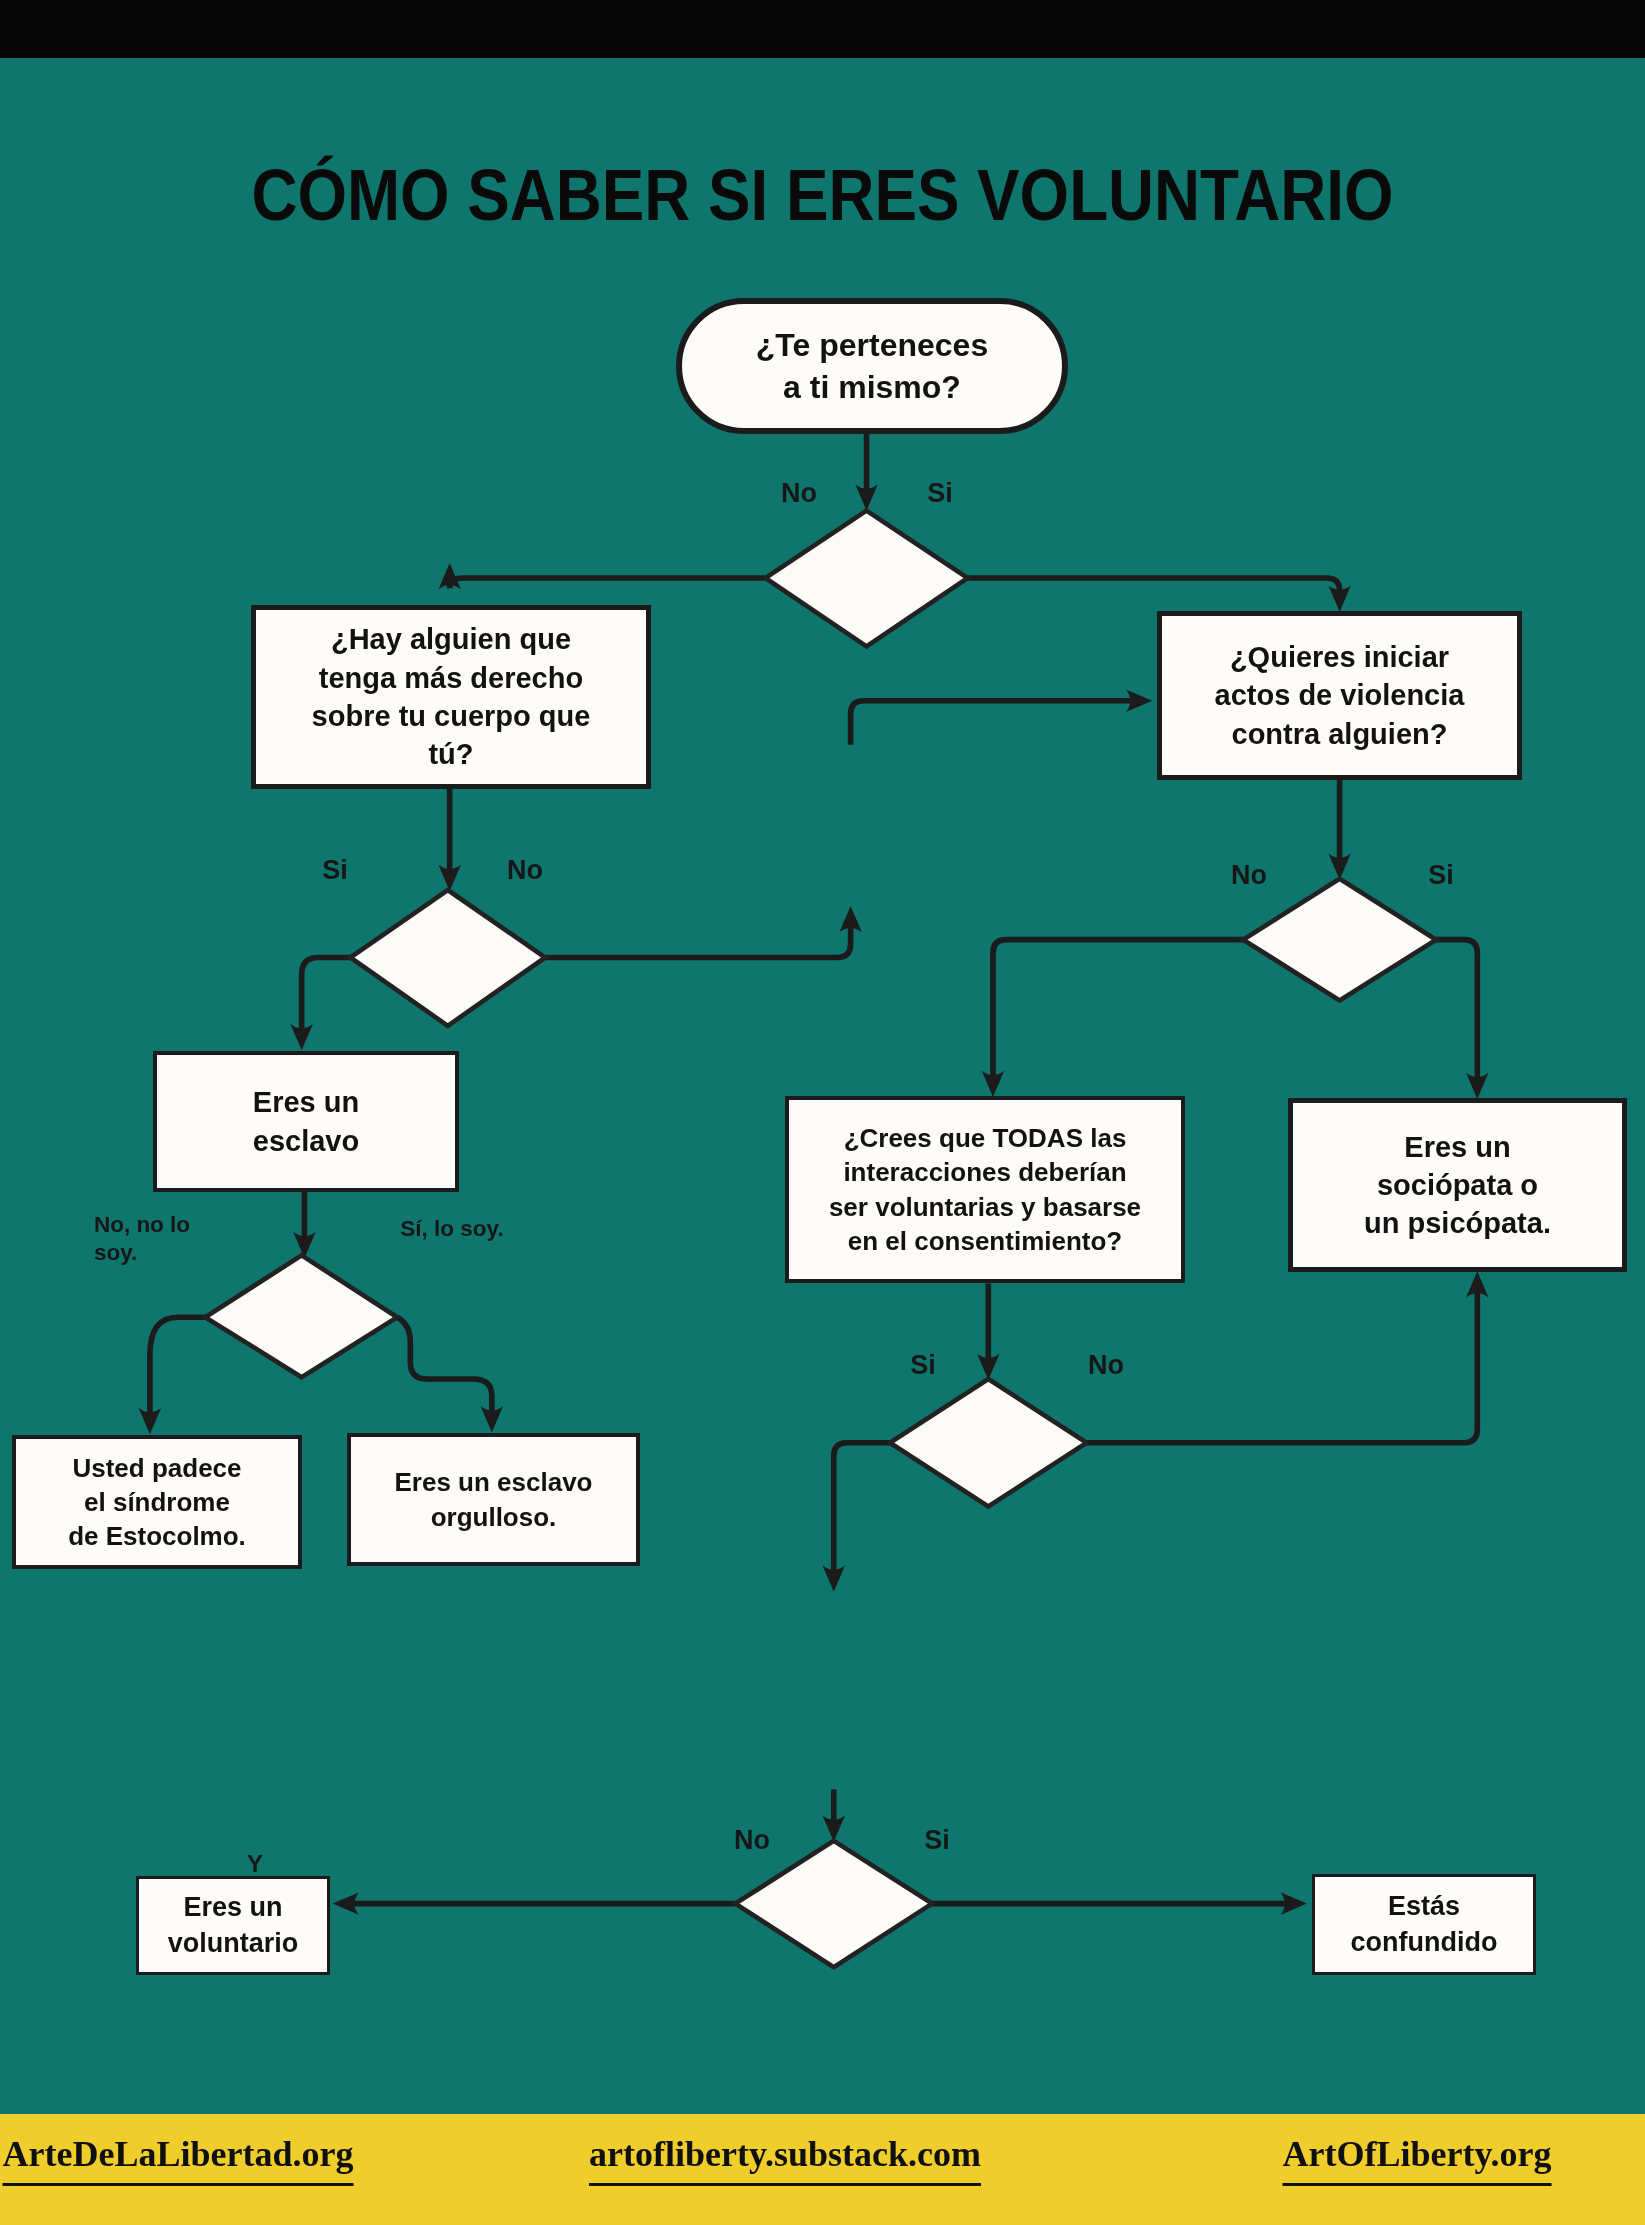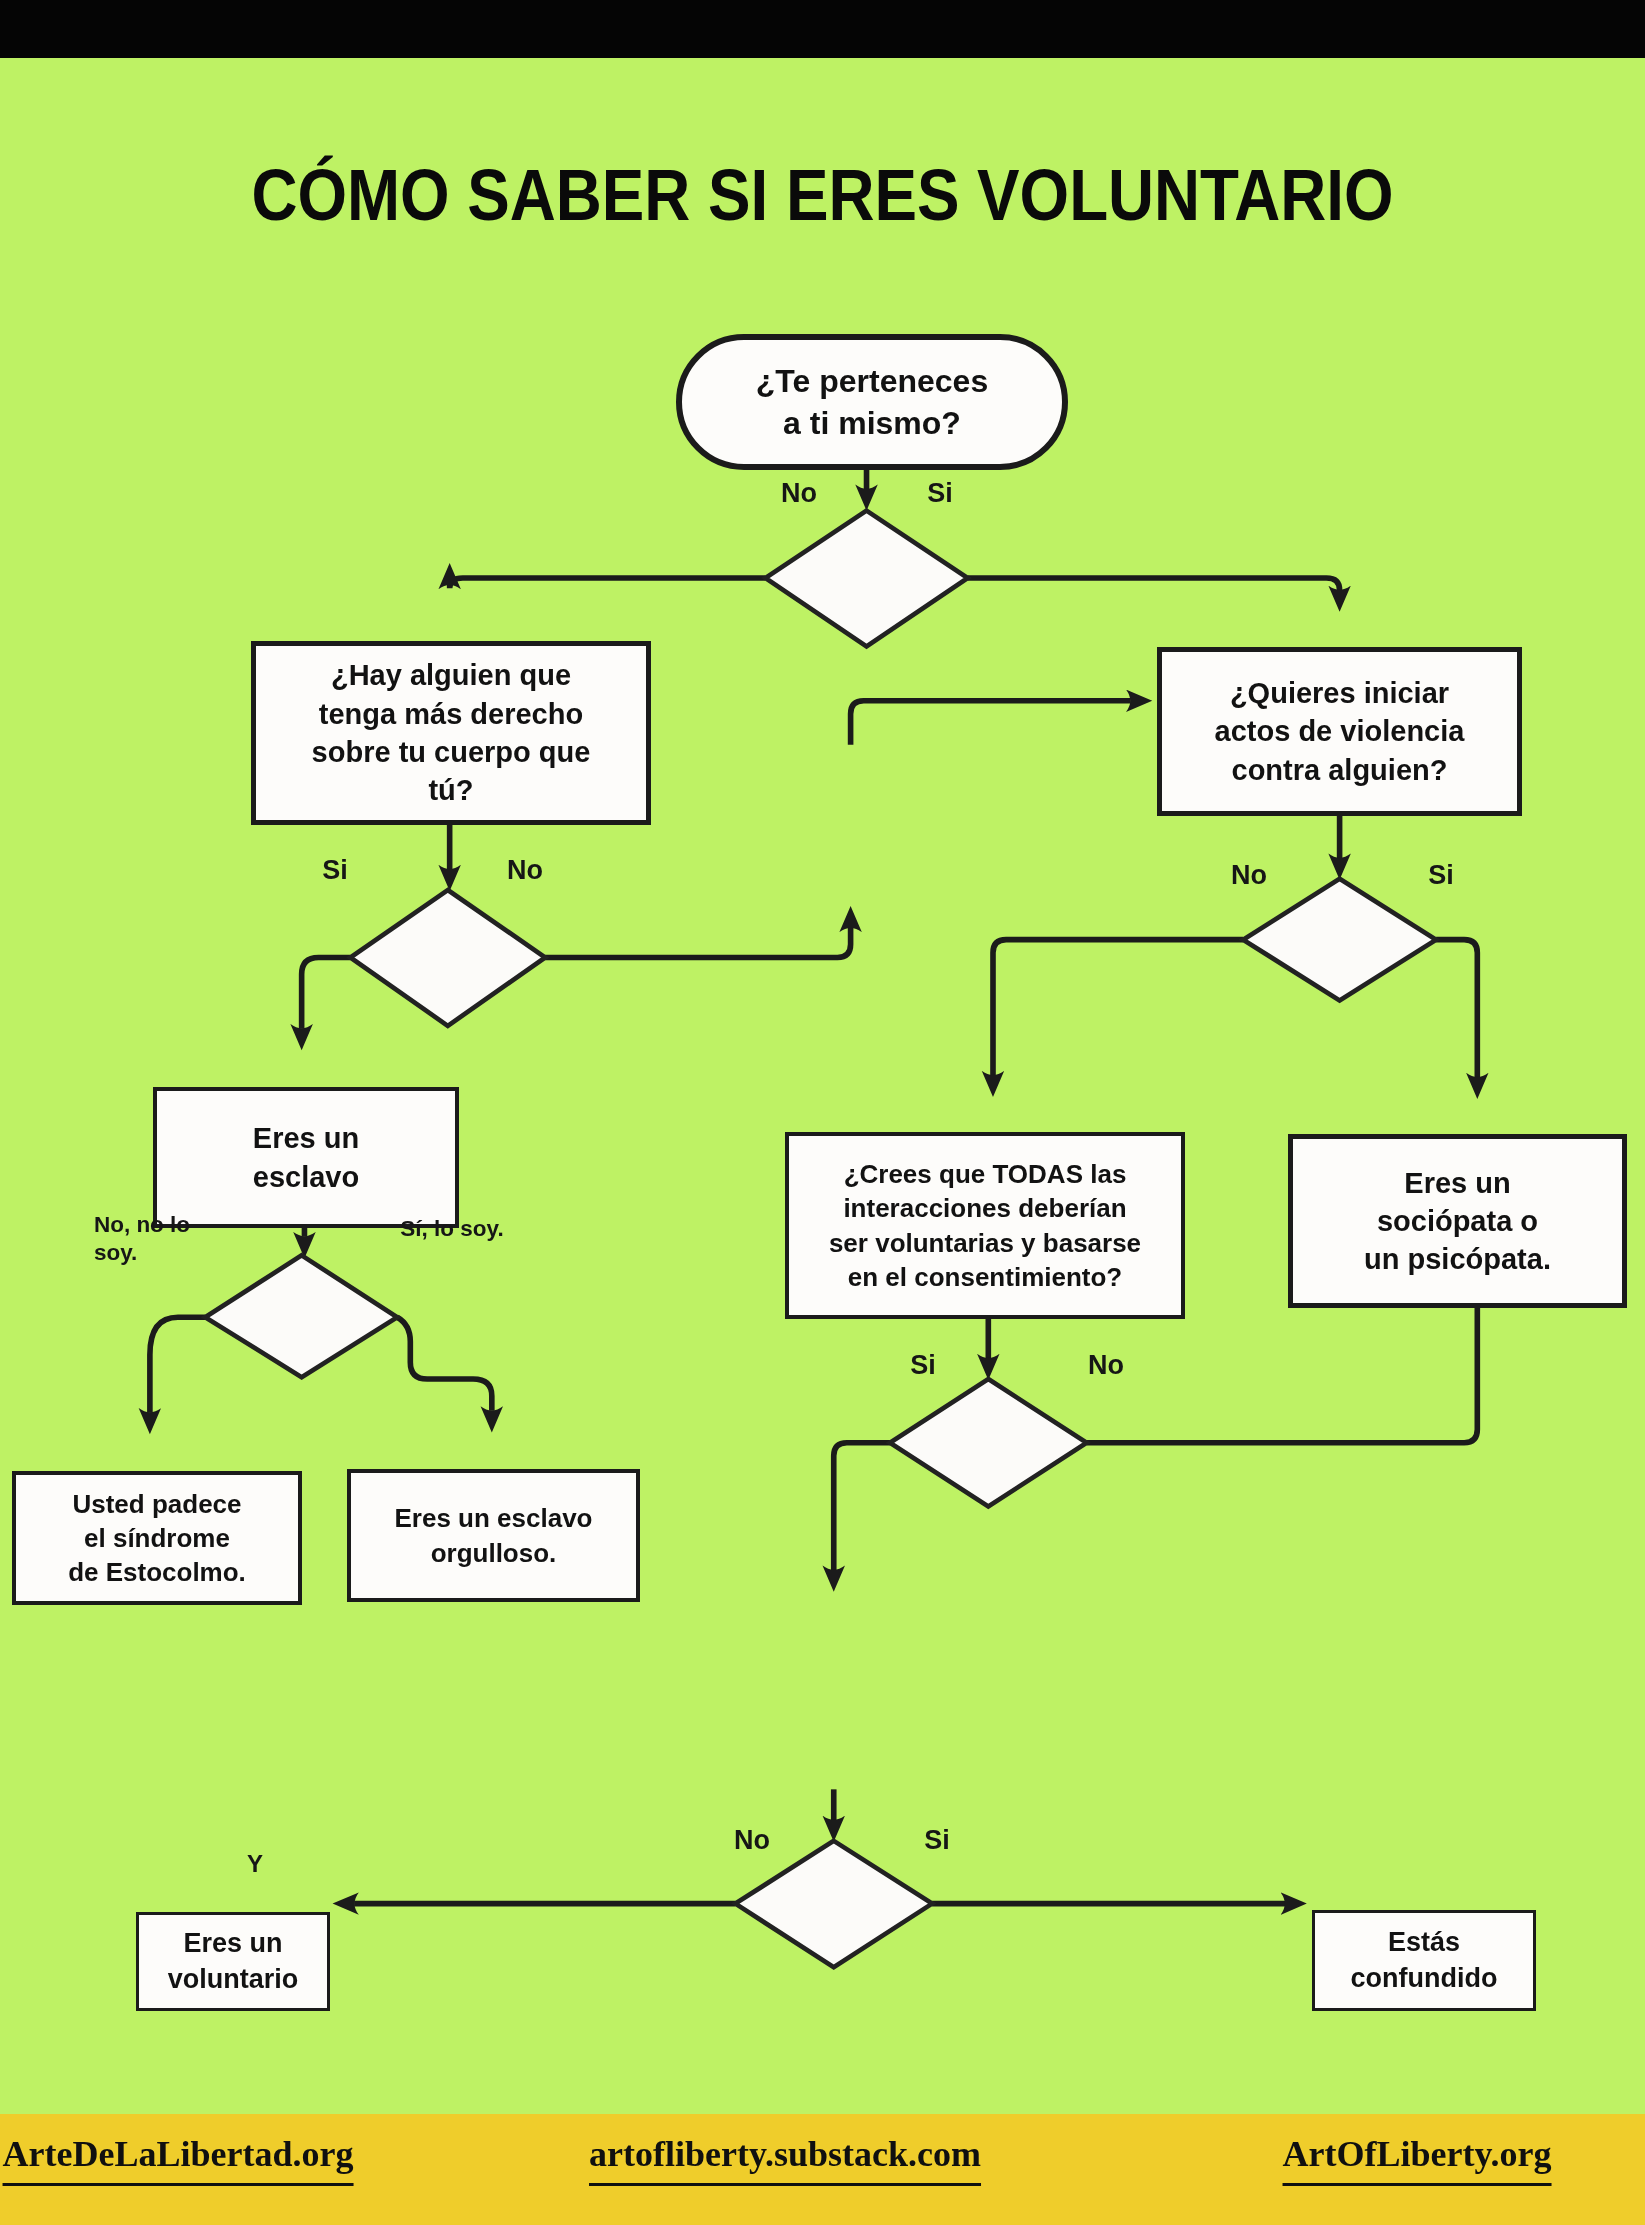--- a/index.html
+++ b/index.html
@@ -1,33 +1,32 @@
 <!DOCTYPE html>
 <html style="font-size:15px"><head>
 <meta charset="utf-8">
 <style>
   html,body{margin:0;padding:0;background:#e9e8e6;}
   .page{
     position:relative;width:1645px;height:2225px;
-    background:#bef264;overflow:hidden;
+    background:#0f766e;overflow:hidden;
     font-family:"Liberation Sans",sans-serif;color:#141414;
   }
   .topbar{position:absolute;left:0;top:0;width:1645px;height:58px;background:#050505;}
   .title{
     position:absolute;left:0;top:153px;width:1645px;text-align:center;
     font-weight:bold;font-size:65px;letter-spacing:0px;color:#0a0a0a;
     transform:scale(.98,1.12);transform-origin:center top;white-space:nowrap;
   }
   svg.wires{position:absolute;left:0;top:0;}
   .node{
     position:absolute;display:flex;align-items:center;justify-content:center;
     background:#fdfcfa;border:5.6px solid #1b1b1b;box-sizing:border-box;
     text-align:center;font-weight:bold;white-space:pre-line;line-height:1.32;
     color:#121212;
-    margin-top:36px;
   }
   .pill{border-radius:71px;border-width:6.6px;font-size:32px;}
   .lbl{
     position:absolute;transform:translate(-50%,-50%);
     font-weight:bold;font-size:27px;color:#161616;text-align:left;
     white-space:pre-line;line-height:1.25;
   }
   .lbl.small{font-size:22.5px;}
   .footer{position:absolute;left:0;top:2114px;width:1645px;height:111px;background:#EFCD2B;}
   .flink{

